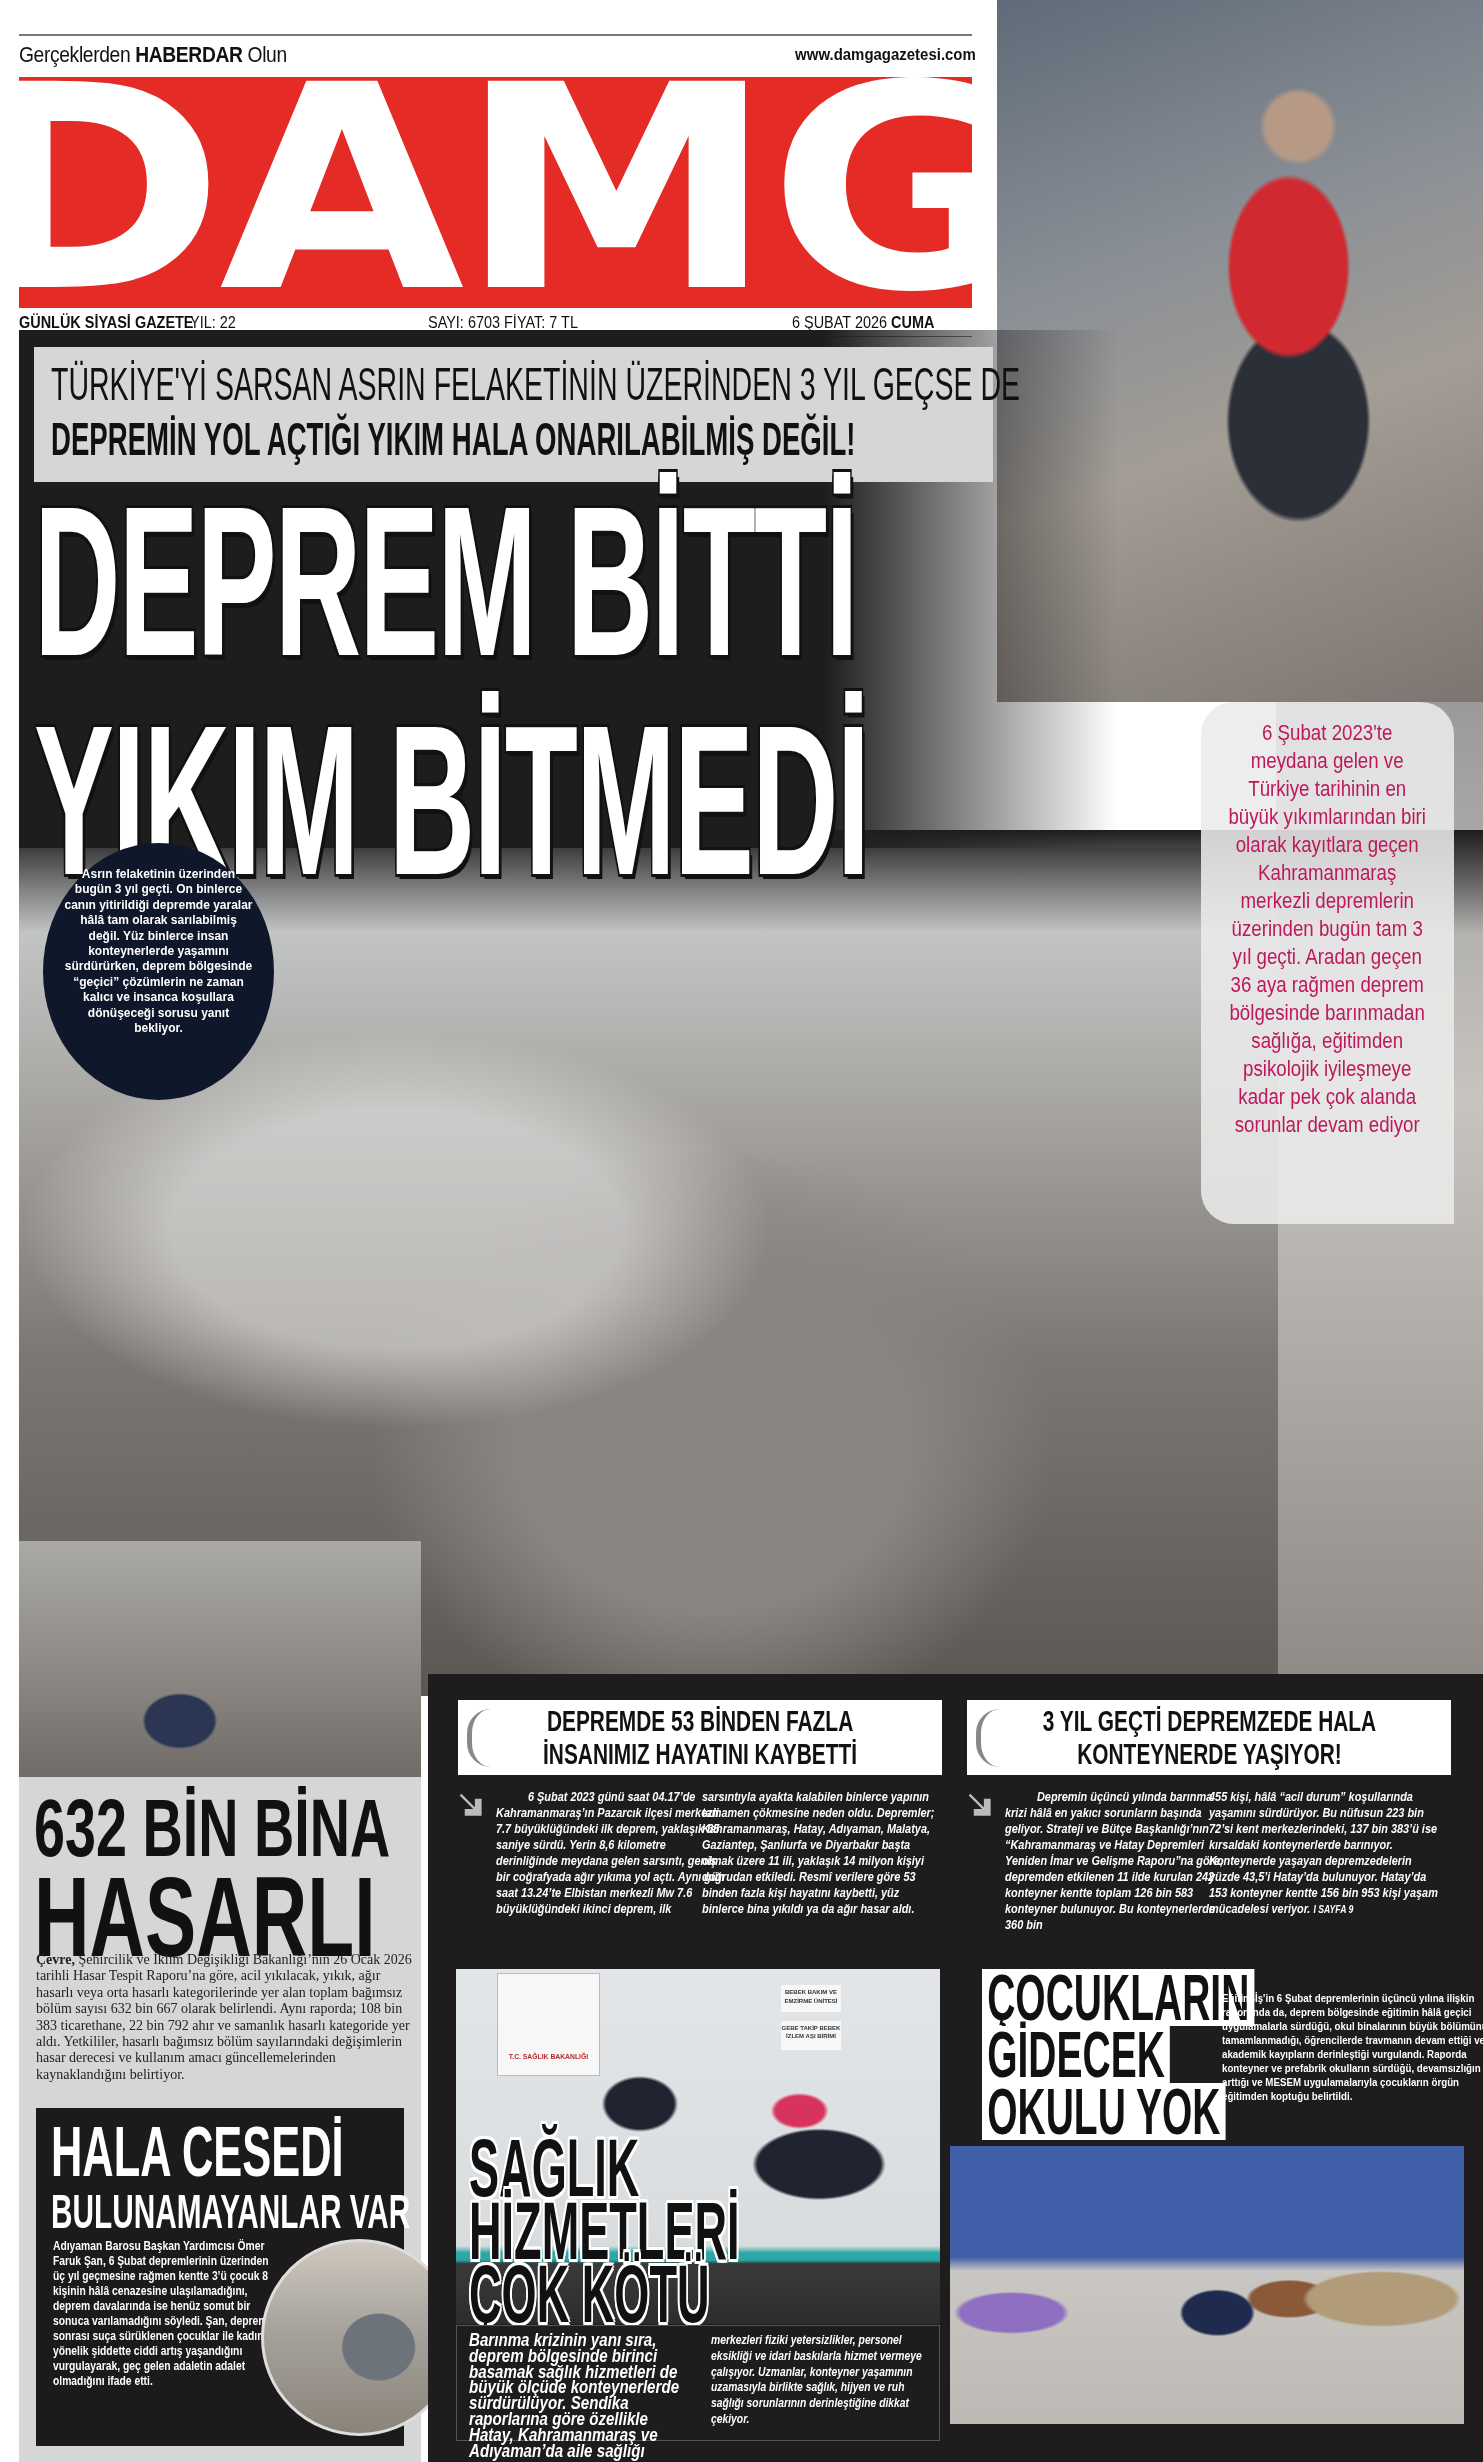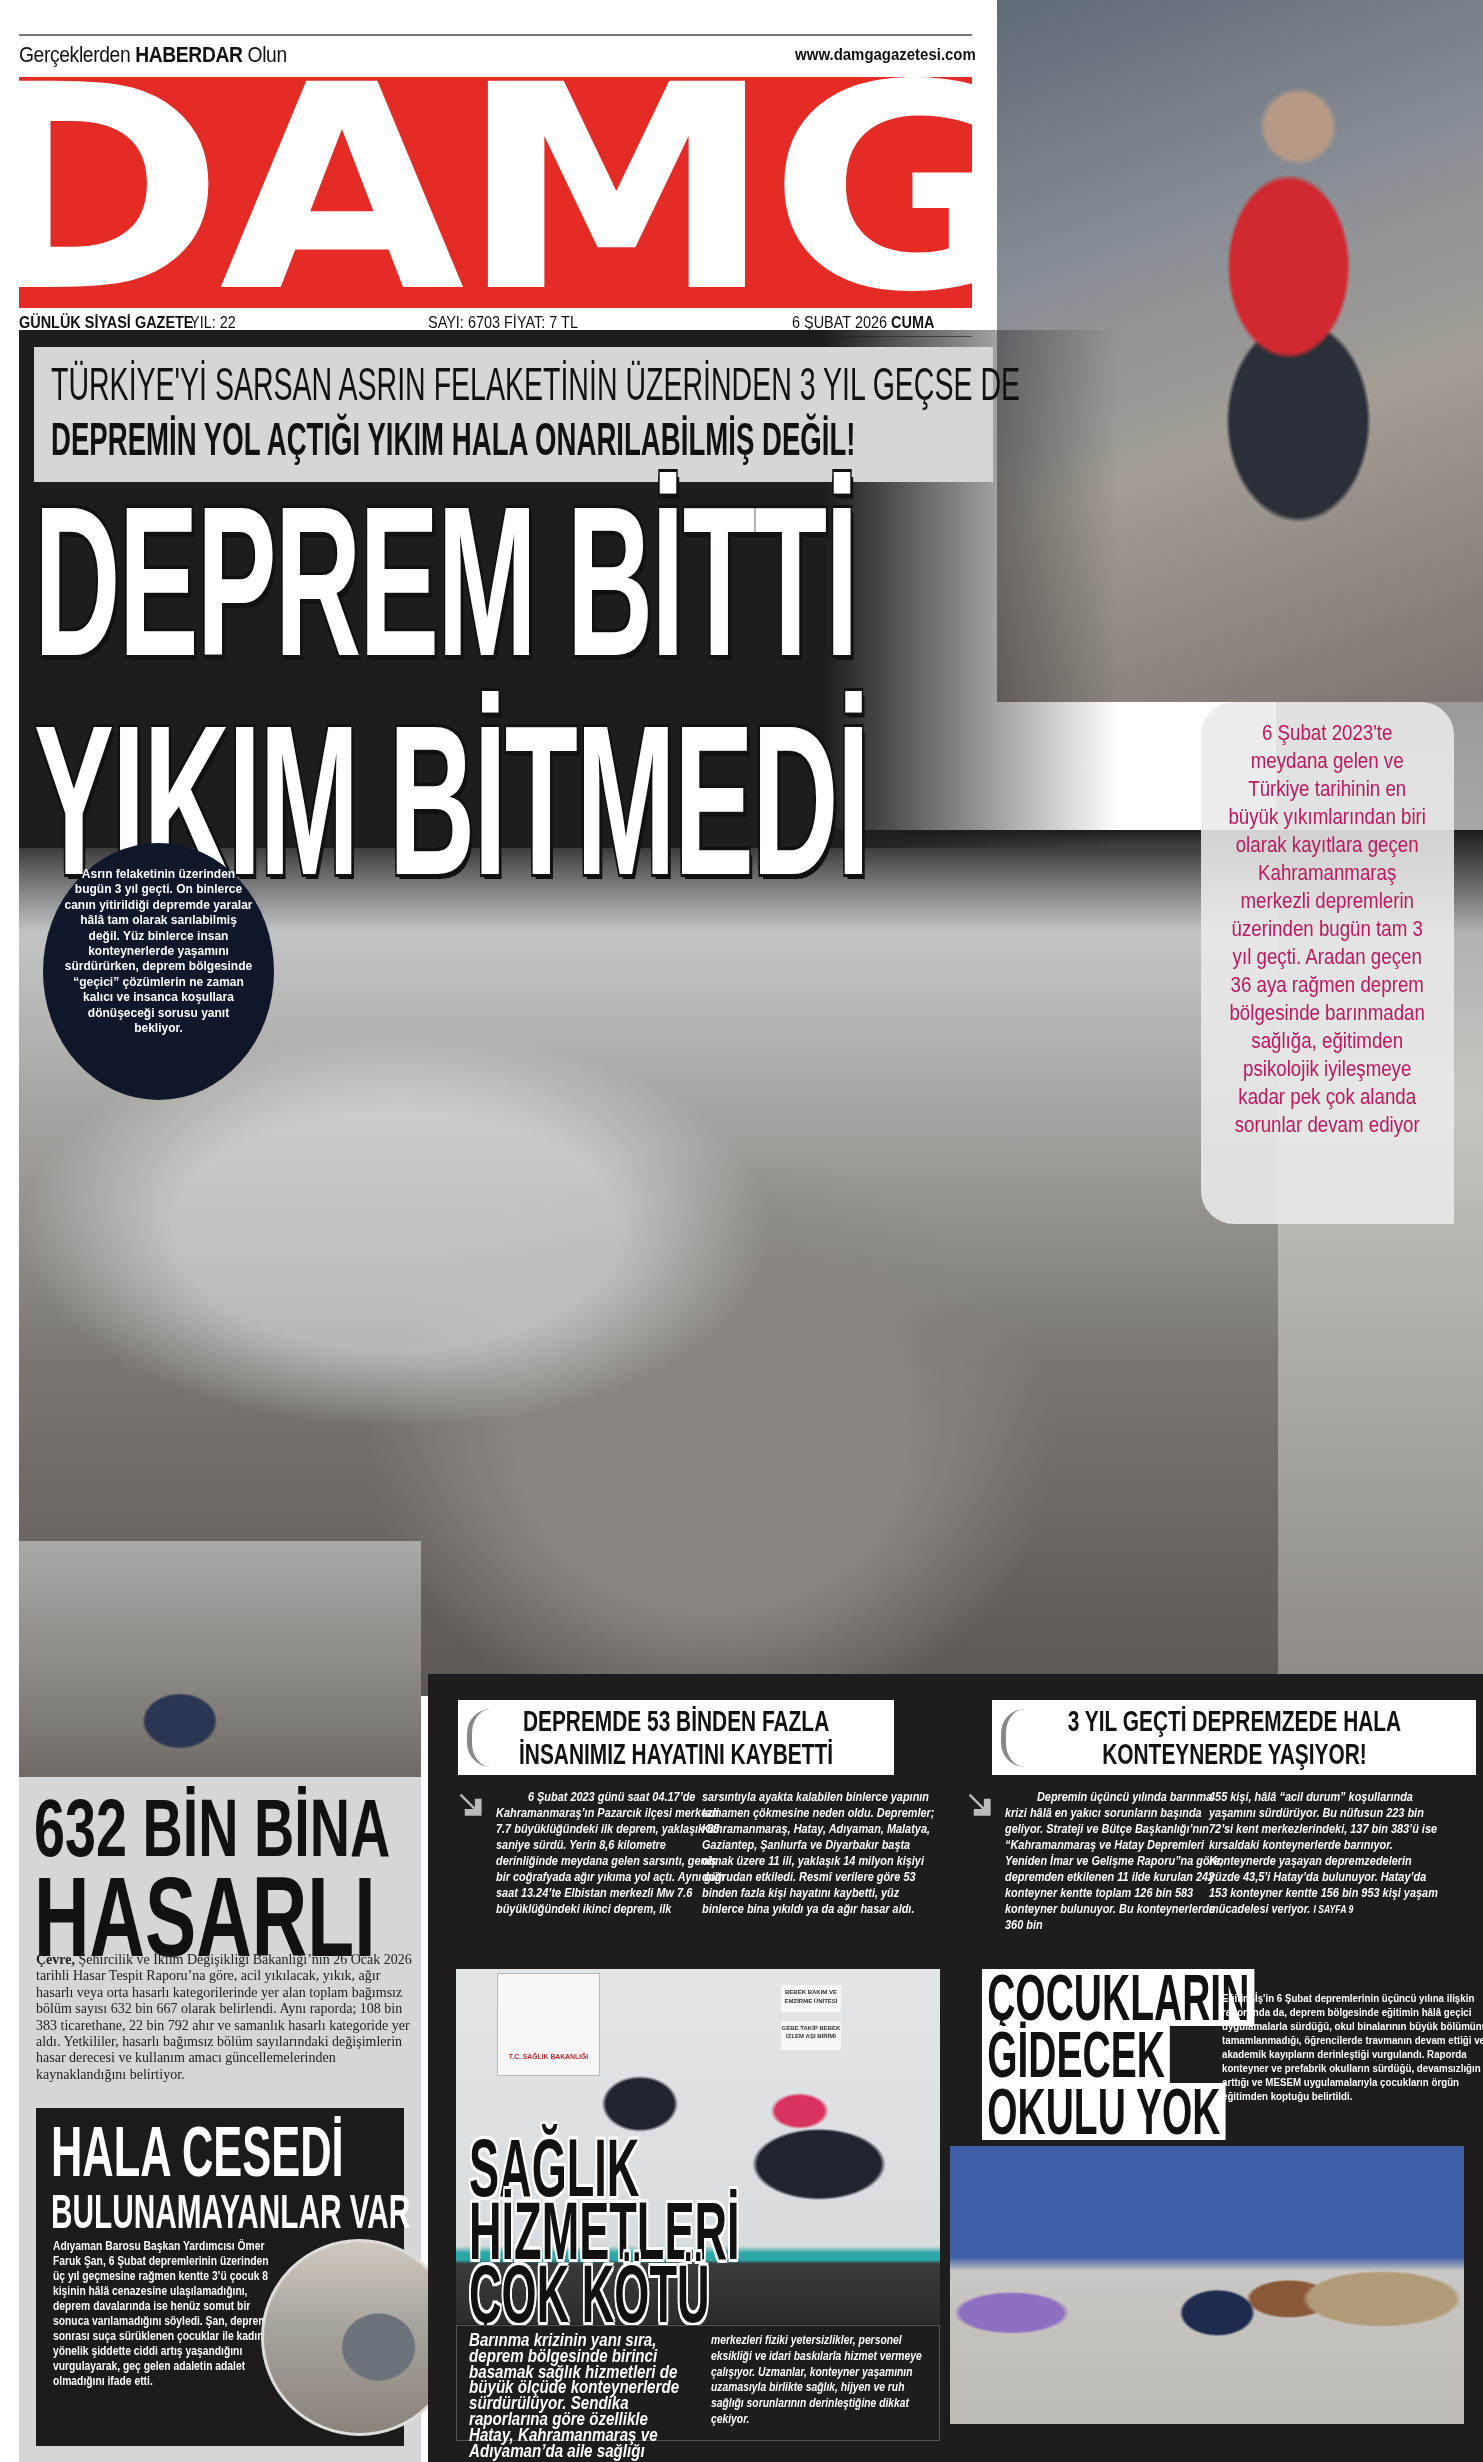--- a/index.html
+++ b/index.html
@@ -149,33 +149,33 @@
 <div class="abs dark-box-l"></div>
 <div class="abs hcesedi">
   <div>HALA CESEDİ</div>
   <div class="r2">BULUNAMAYANLAR VAR</div>
 </div>
 <div class="abs pcesedi"><span>Adıyaman Barosu Başkan Yardımcısı Ömer Faruk Şan, 6 Şubat depremlerinin üzerinden üç yıl geçmesine rağmen kentte 3’ü çocuk 8 kişinin hâlâ cenazesine ulaşılamadığını, deprem davalarında ise henüz somut bir sonuca varılamadığını söyledi. Şan, deprem sonrası suça sürüklenen çocuklar ile kadına yönelik şiddette ciddi artış yaşandığını vurgulayarak, geç gelen adaletin adalet olmadığını ifade etti.</span></div>
 <div class="abs photo-car"></div>
 
 <div class="abs dark-mid"></div>
 
-<div class="kicker-box" style="left:458px;top:1700px;width:436px;">
+<div class="kicker-box" style="left:458px;top:1700px;width:484px;">
   <div class="kicker-text">
     <div>DEPREMDE 53 BİNDEN FAZLA</div>
     <div>İNSANIMIZ HAYATINI KAYBETTİ</div>
   </div>
 </div>
 <svg class="arrow" style="left:458px;top:1792px;" viewBox="0 0 32 32">
     <path d="M4 2 L20 18 L20 8 L28 8 L28 28 L8 28 L8 20 L18 20 L2 4 Z" fill="#bbb"></path>
   </svg>
 <div class="col-text" style="left:458px;top:1789px;width:231px;text-indent:38px;"><span class="t">6 Şubat 2023 günü saat 04.17’de Kahramanmaraş’ın Pazarcık ilçesi merkezli 7.7 büyüklüğündeki ilk deprem, yaklaşık 65 saniye sürdü. Yerin 8,6 kilometre derinliğinde meydana gelen sarsıntı, geniş bir coğrafyada ağır yıkıma yol açtı. Aynı gün saat 13.24’te Elbistan merkezli Mw 7.6 büyüklüğündeki ikinci deprem, ilk</span></div>
 <div class="col-text" style="left:702px;top:1789px;width:238px;"><span class="t">sarsıntıyla ayakta kalabilen binlerce yapının tamamen çökmesine neden oldu. Depremler; Kahramanmaraş, Hatay, Adıyaman, Malatya, Gaziantep, Şanlıurfa ve Diyarbakır başta olmak üzere 11 ili, yaklaşık 14 milyon kişiyi doğrudan etkiledi. Resmî verilere göre 53 binden fazla kişi hayatını kaybetti, yüz binlerce bina yıkıldı ya da ağır hasar aldı.</span></div>
 
-<div class="kicker-box" style="left:967px;top:1700px;width:484px;margin-left:25px;">
+<div class="kicker-box" style="left:967px;top:1700px;width:484px;">
   <div class="kicker-text">
     <div>3 YIL GEÇTİ DEPREMZEDE HALA</div>
     <div>KONTEYNERDE YAŞIYOR!</div>
   </div>
 </div>
 <svg class="arrow" style="left:967px;top:1792px;" viewBox="0 0 32 32">
     <path d="M4 2 L20 18 L20 8 L28 8 L28 28 L8 28 L8 20 L18 20 L2 4 Z" fill="#bbb"></path>
   </svg>
 <div class="col-text" style="left:967px;top:1789px;width:231px;text-indent:38px;"><span class="t">Depremin üçüncü yılında barınma krizi hâlâ en yakıcı sorunların başında geliyor. Strateji ve Bütçe Başkanlığı’nın “Kahramanmaraş ve Hatay Depremleri Yeniden İmar ve Gelişme Raporu”na göre, depremden etkilenen 11 ilde kurulan 242 konteyner kentte toplam 126 bin 583 konteyner bulunuyor. Bu konteynerlerde 360 bin</span></div>
 <div class="col-text" style="left:1209px;top:1789px;width:235px;"><span class="t"><span>455 kişi, hâlâ “acil durum” koşullarında yaşamını sürdürüyor. Bu nüfusun 223 bin 72’si kent merkezlerindeki, 137 bin 383’ü ise kırsaldaki konteynerlerde barınıyor.  Konteynerde yaşayan depremzedelerin yüzde 43,5’i Hatay’da bulunuyor. Hatay’da 153 konteyner kentte 156 bin 953 kişi yaşam mücadelesi veriyor.</span> <b style="font-size:10.3px;">I SAYFA 9</b></span></div>

